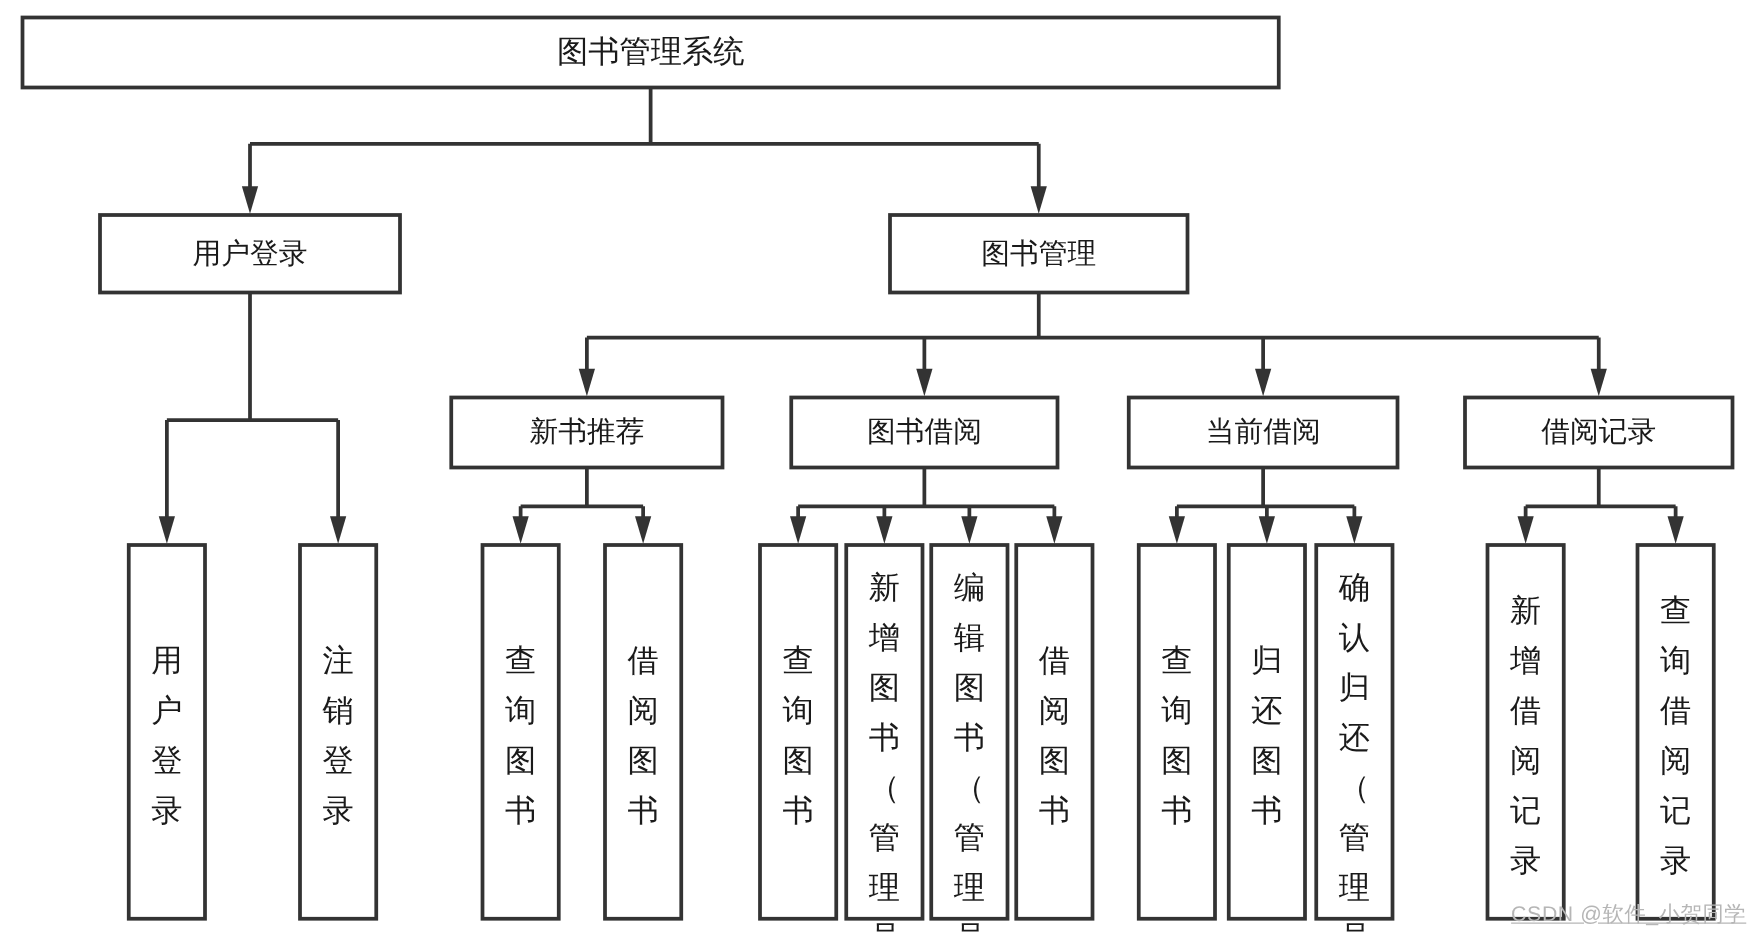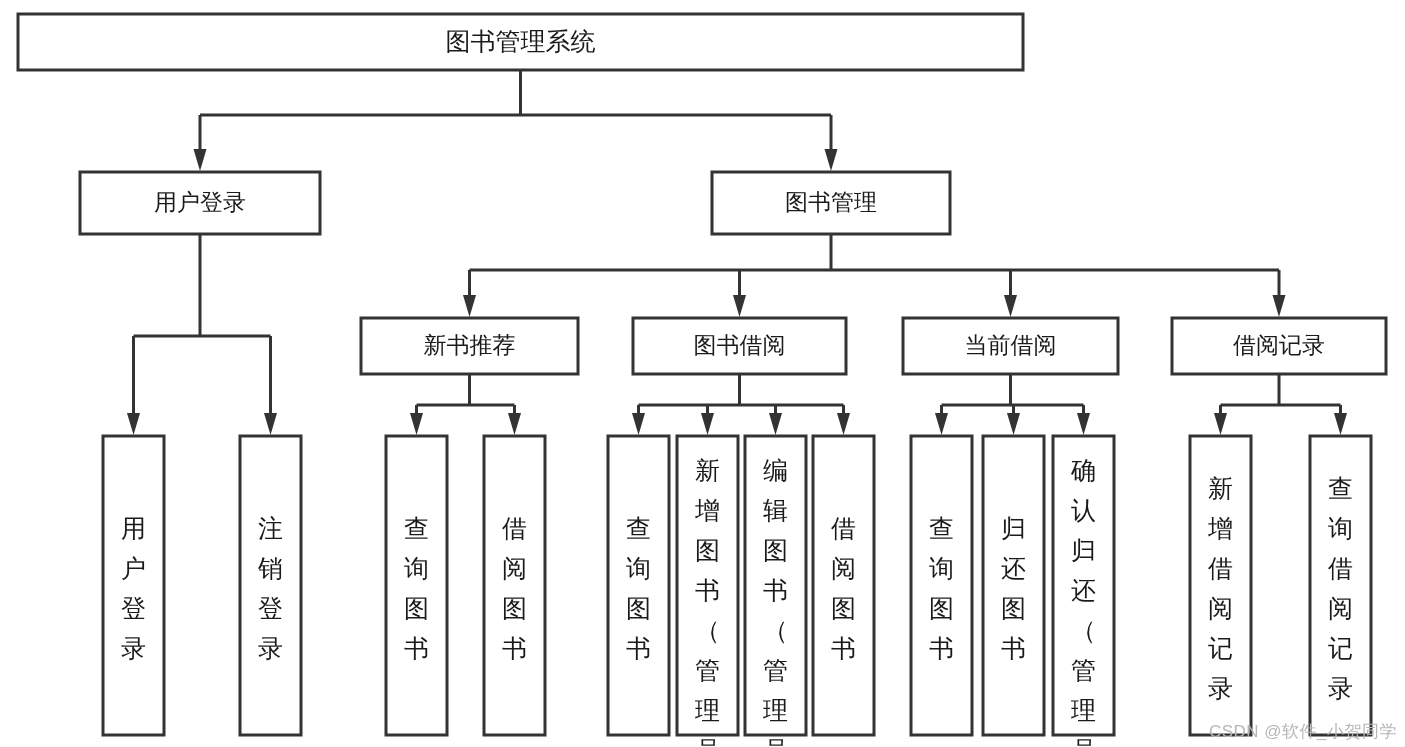--- a/index.html
+++ b/index.html
@@ -18,21 +18,21 @@
   .vlabel{
     font-family:"Liberation Sans","DejaVu Sans",sans-serif;
     fill:#1a1a1a;font-size:25px;text-anchor:middle;
   }
   .conn{stroke:#333333;stroke-width:3;fill:none;}
   .arrowhead{fill:#333333;stroke:none;}
   .watermark{
     position:absolute;right:8px;bottom:4px;
     font-family:"Liberation Sans","DejaVu Sans",sans-serif;
     font-size:17px;color:#b6b6b6;white-space:nowrap;
-    letter-spacing:.5px;pointer-events:none;
+    letter-spacing:.5px;pointer-events:none;text-decoration:underline;
   }
 </style>
 </head>
 <body>
 
 <svg id="canvas" viewBox="0 0 1405 747" xmlns="http://www.w3.org/2000/svg">
   <g id="connectors">
       <path d="M 520.5 70 L 520.5 115" class="conn"></path>
       <path d="M 200 115 L 831 115" class="conn"></path>
       <path d="M 200 115 L 200 151" class="conn"></path>

